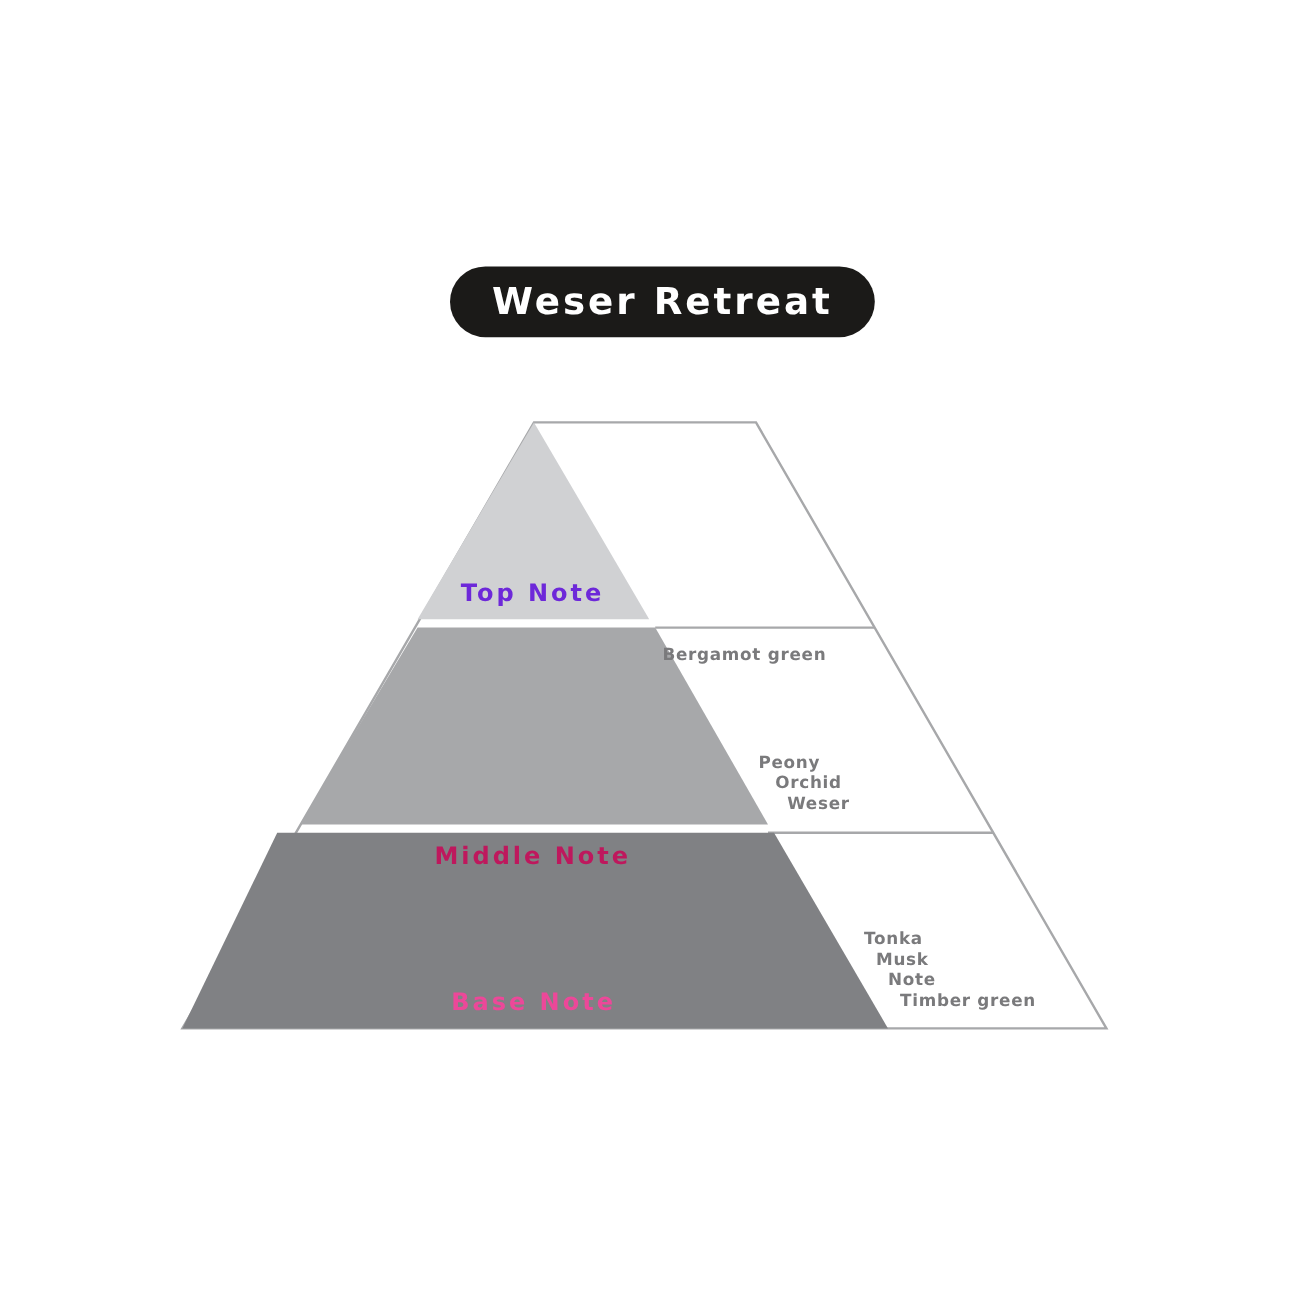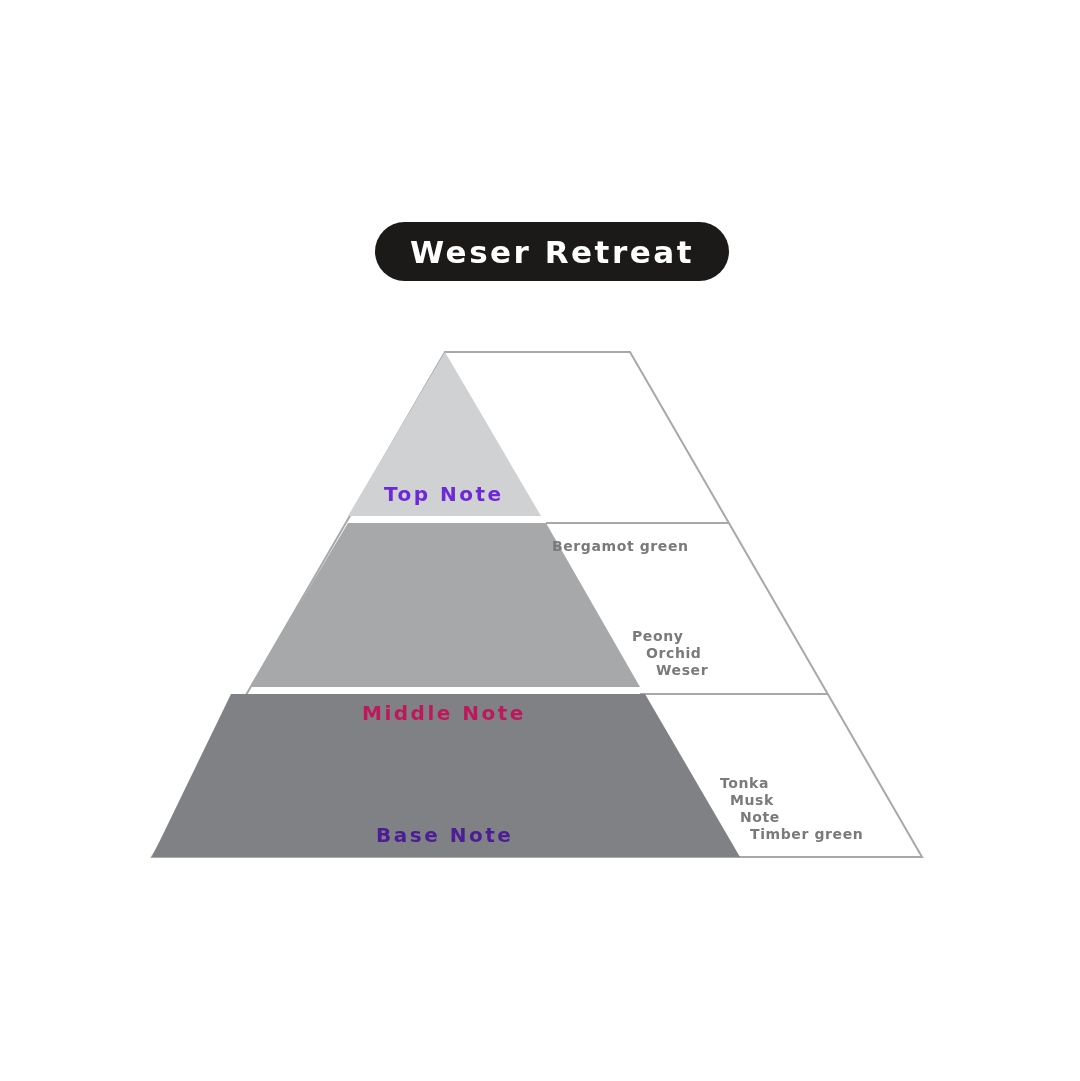--- a/index.html
+++ b/index.html
@@ -23,21 +23,21 @@
   <line x1="546" y1="523" x2="729" y2="523" stroke="#a7a8aa" stroke-width="2"></line>
   <line x1="640" y1="694" x2="828" y2="694" stroke="#a7a8aa" stroke-width="2"></line>
 
   <polygon points="445,352 541,516 348,516" fill="#d0d1d3"></polygon>
   <polygon points="348,523 546,523 640,687 250,687" fill="#a7a8aa"></polygon>
   <polygon points="231,694 645,694 740,857 152,857" fill="#808184"></polygon>
 </svg>
 
 <div class="lbl tier" style="left:384px;top:482px;color:#6d28d9;">Top Note</div>
 <div class="lbl tier" style="left:362px;top:653px;color:#be185d;margin-top:48px;">Middle Note</div>
-<div class="lbl tier" style="left:376px;top:823px;color:#4c1d95;">Base Note</div>
+<div class="lbl tier" style="left:376px;top:823px;color:#ec4899;">Base Note</div>
 
 <div class="lbl note" style="left:552px;top:490px;margin-top:48px;">Bergamot green</div>
 
 <div class="lbl note" style="left:632px;top:628px;">Peony</div>
 <div class="lbl note" style="left:646px;top:645px;">Orchid</div>
 <div class="lbl note" style="left:656px;top:662px;">Weser</div>
 
 <div class="lbl note" style="left:720px;top:775px;text-align:right;">Tonka</div>
 <div class="lbl note" style="left:730px;top:792px;">Musk</div>
 <div class="lbl note" style="left:740px;top:809px;">Note</div>

